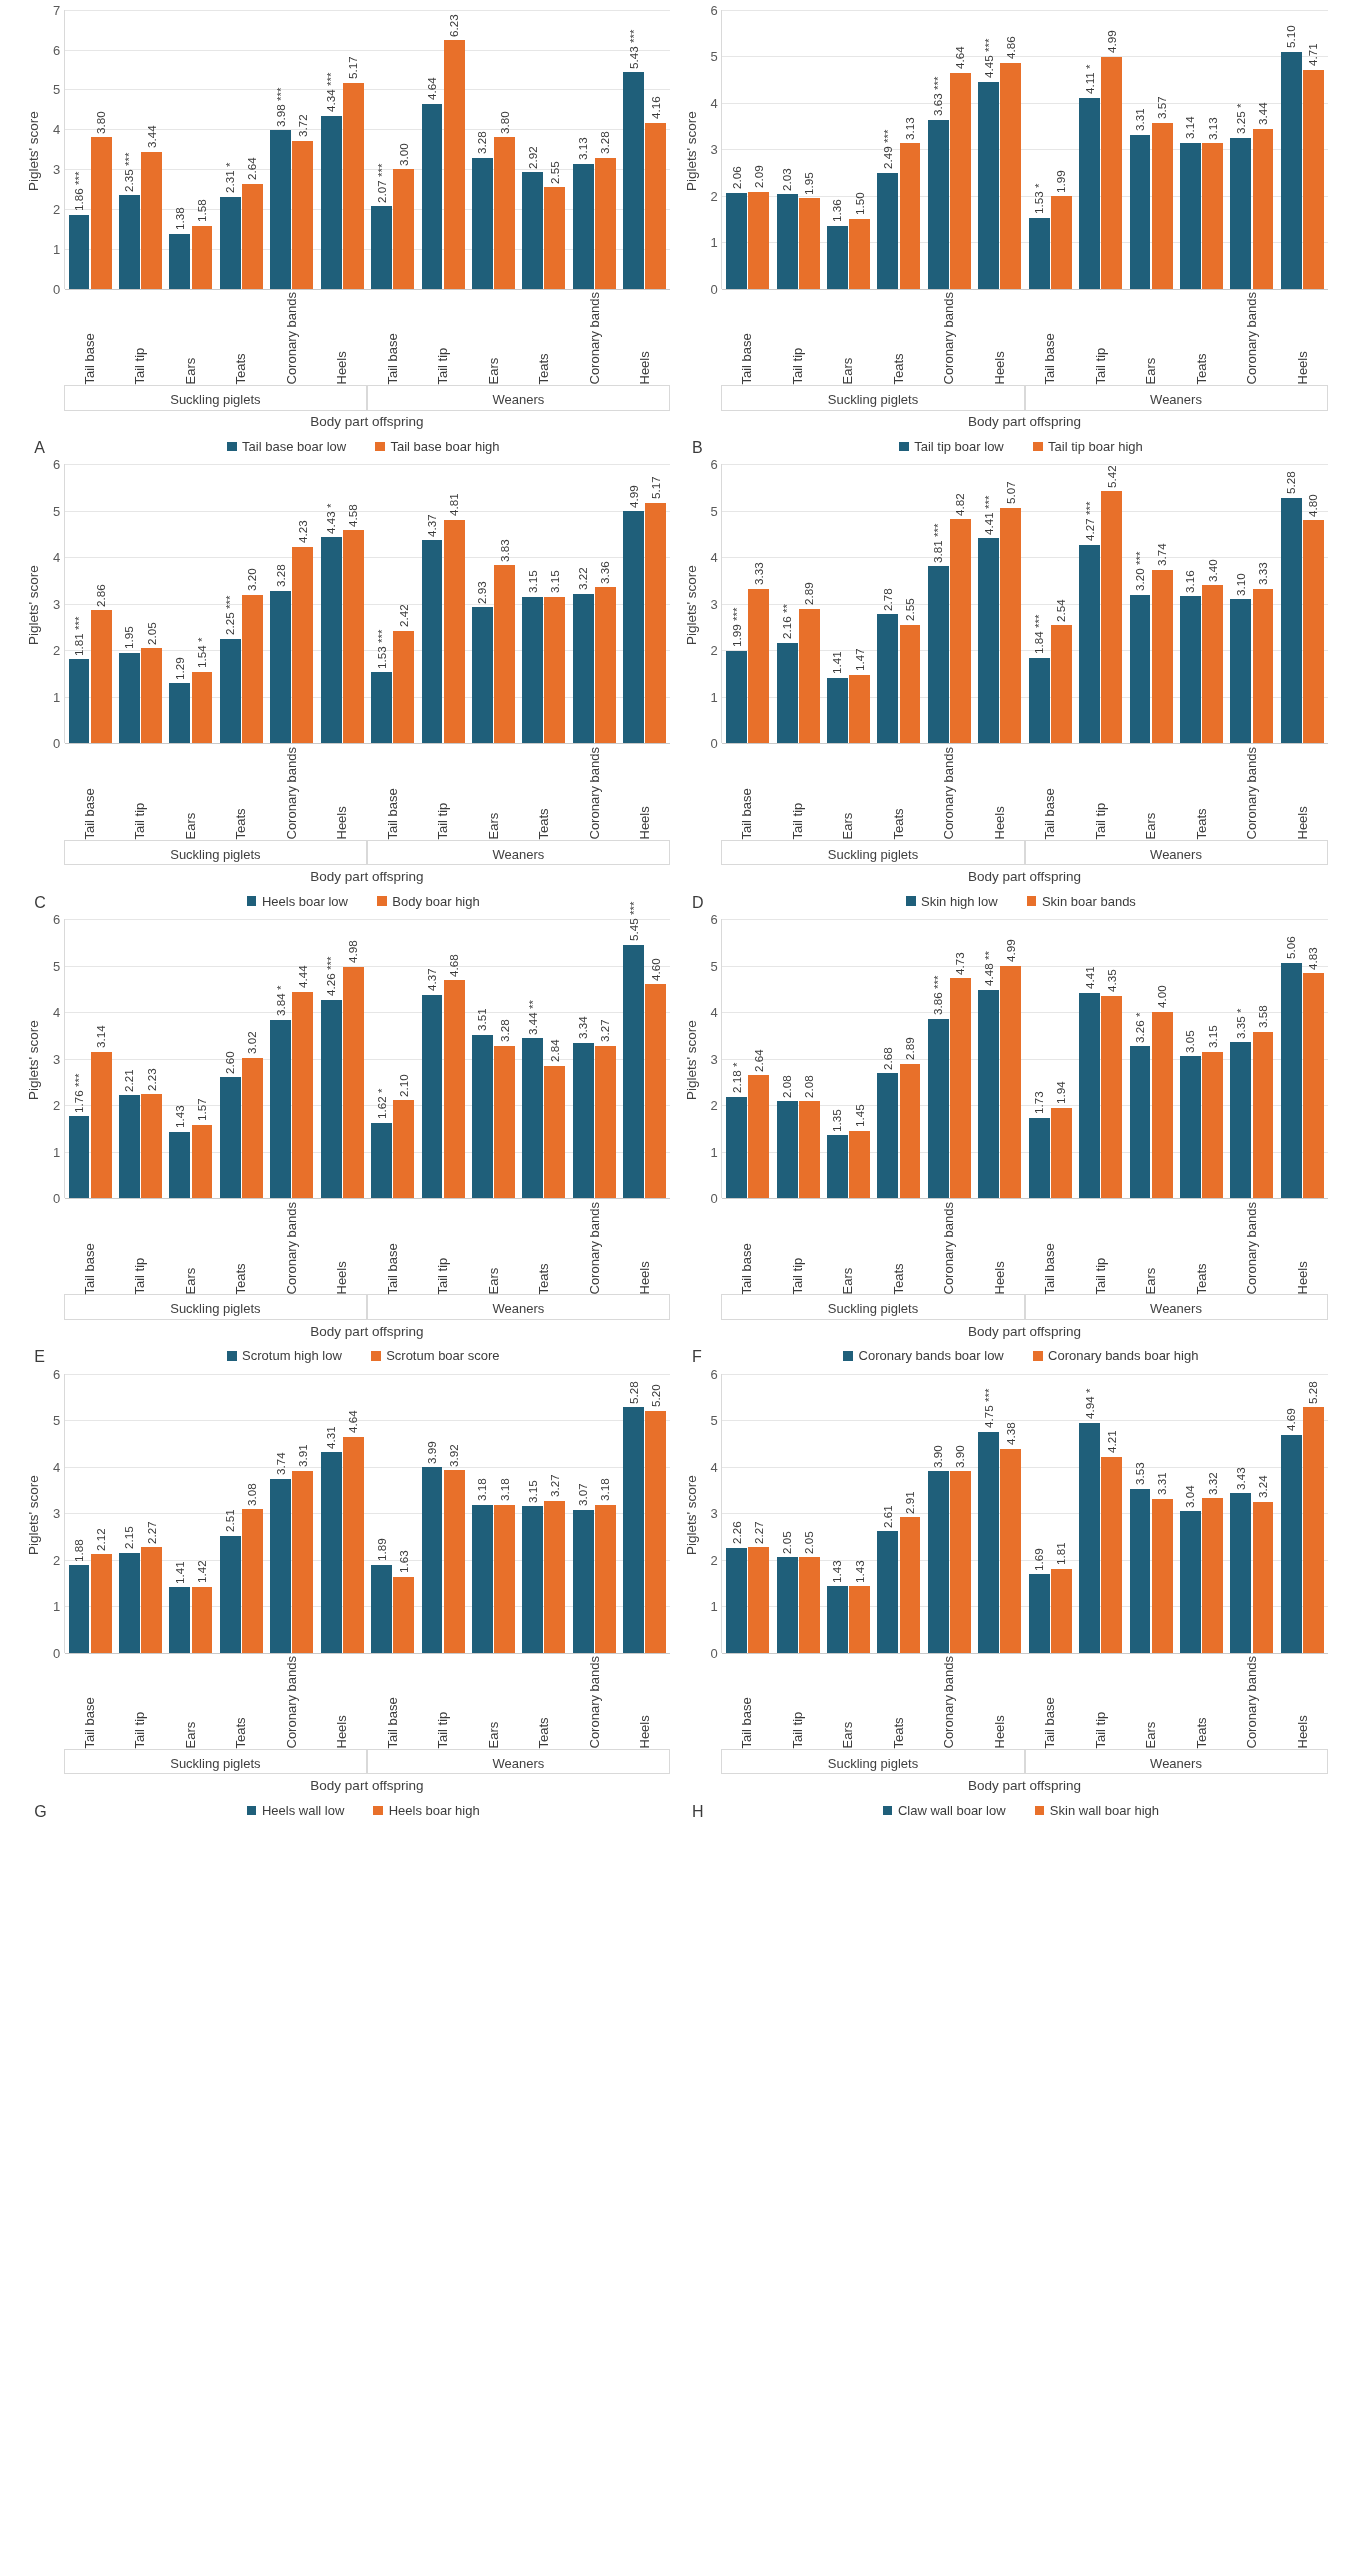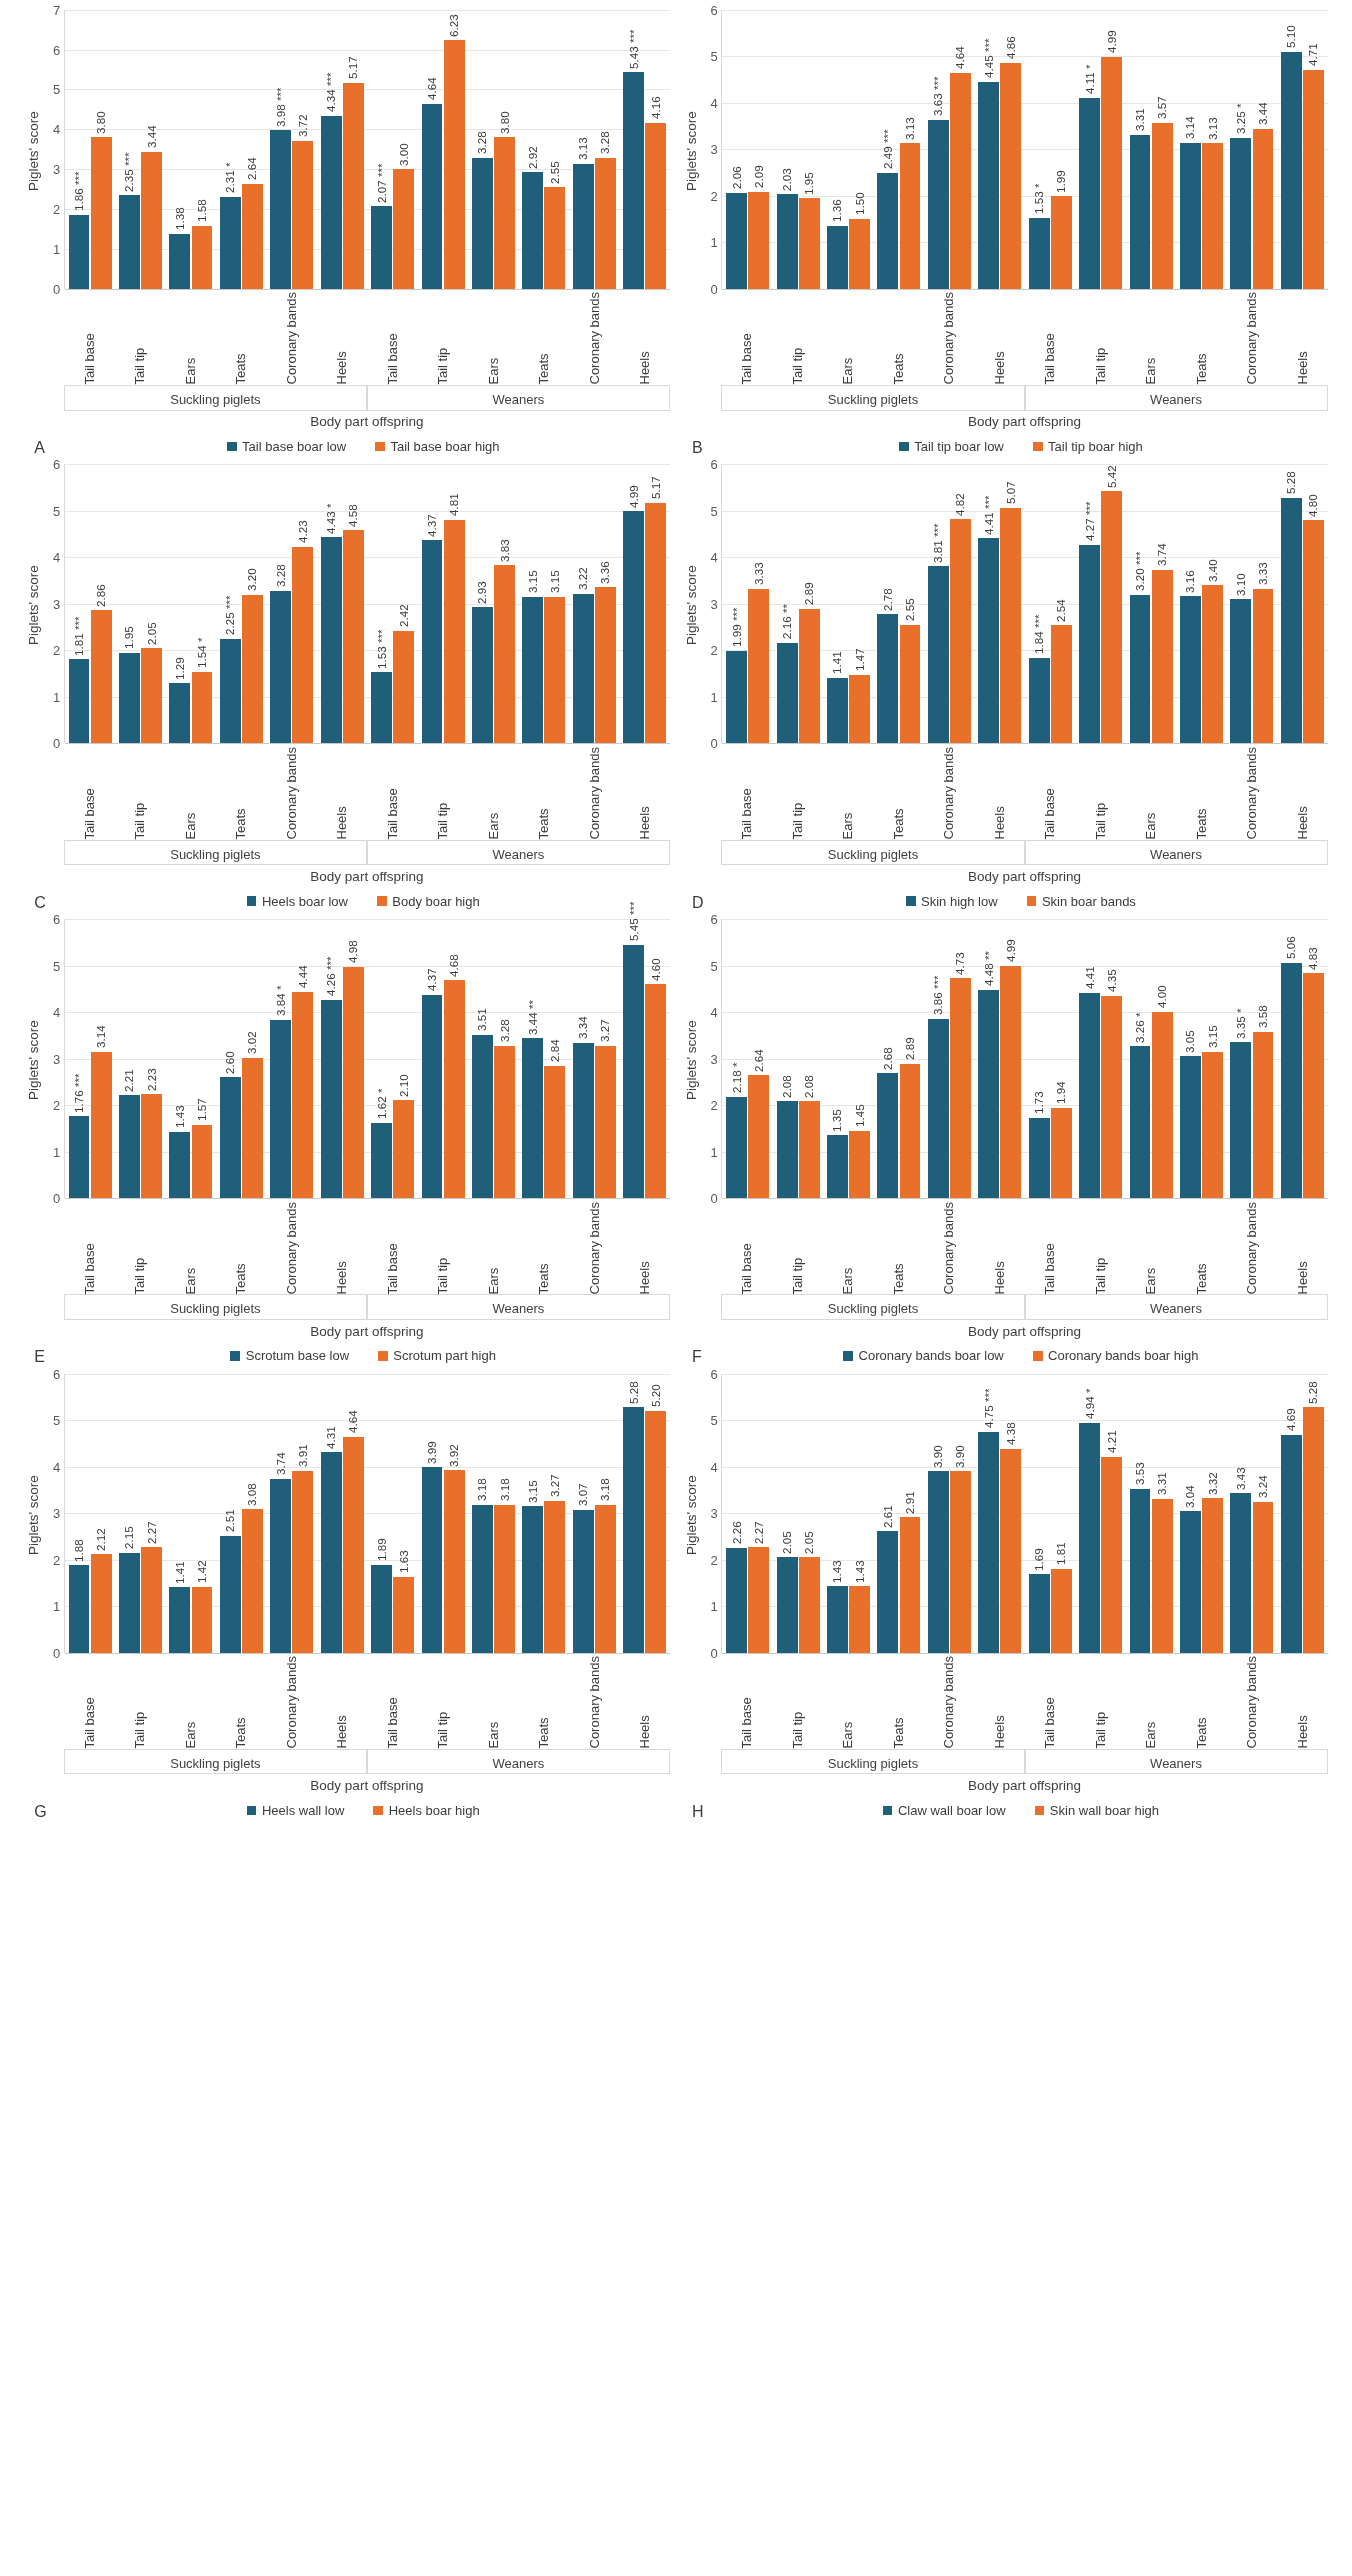--- a/index.html
+++ b/index.html
@@ -1076,25 +1076,25 @@
                 <div class="age">Weaners</div>
               </div>
               <div class="xtitle">Body part offspring</div>
             </div>
           </div>
           <div class="legendrow">
             <div class="panel-letter">E</div>
             <div class="legend">
               <div class="item">
                 <span class="swatch low"></span>
-                <span>Scrotum base low</span>
+                <span>Scrotum high low</span>
               </div>
               <div class="item">
                 <span class="swatch high"></span>
-                <span>Scrotum part high</span>
+                <span>Scrotum boar score</span>
               </div>
             </div>
           </div>
         </div>
       </div>
       <div class="cell">
         <div class="panel">
           <div class="chart-area">
             <div class="ylab">Piglets' score</div>
             <div class="plotwrap">

